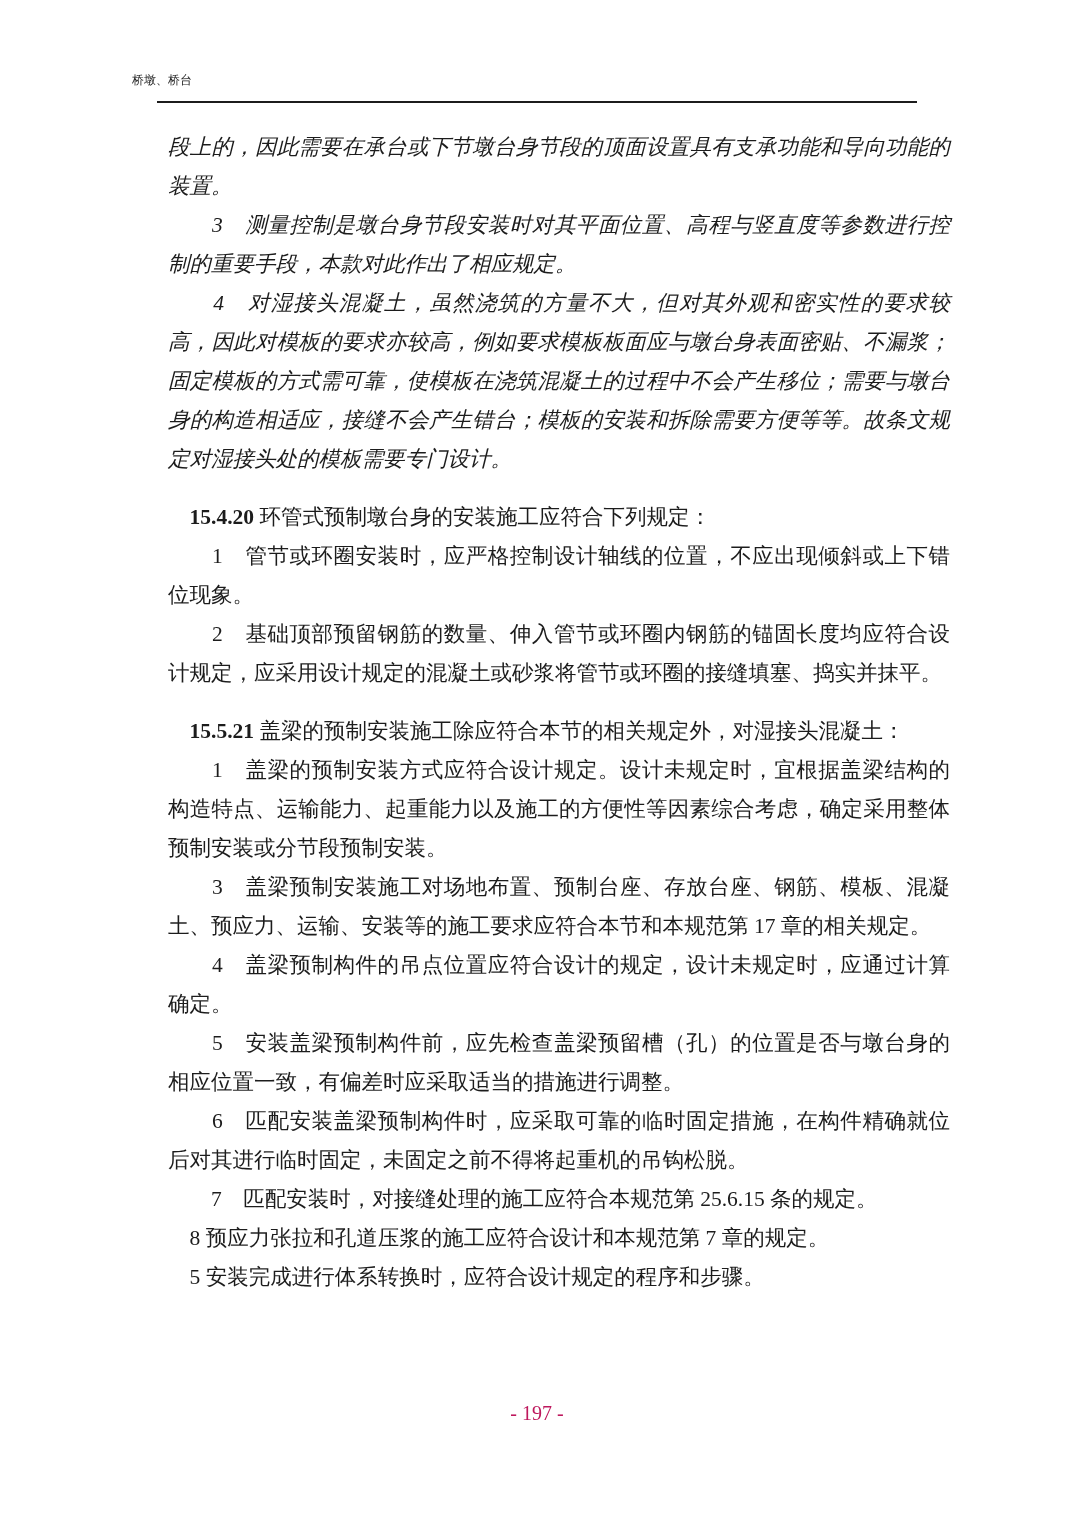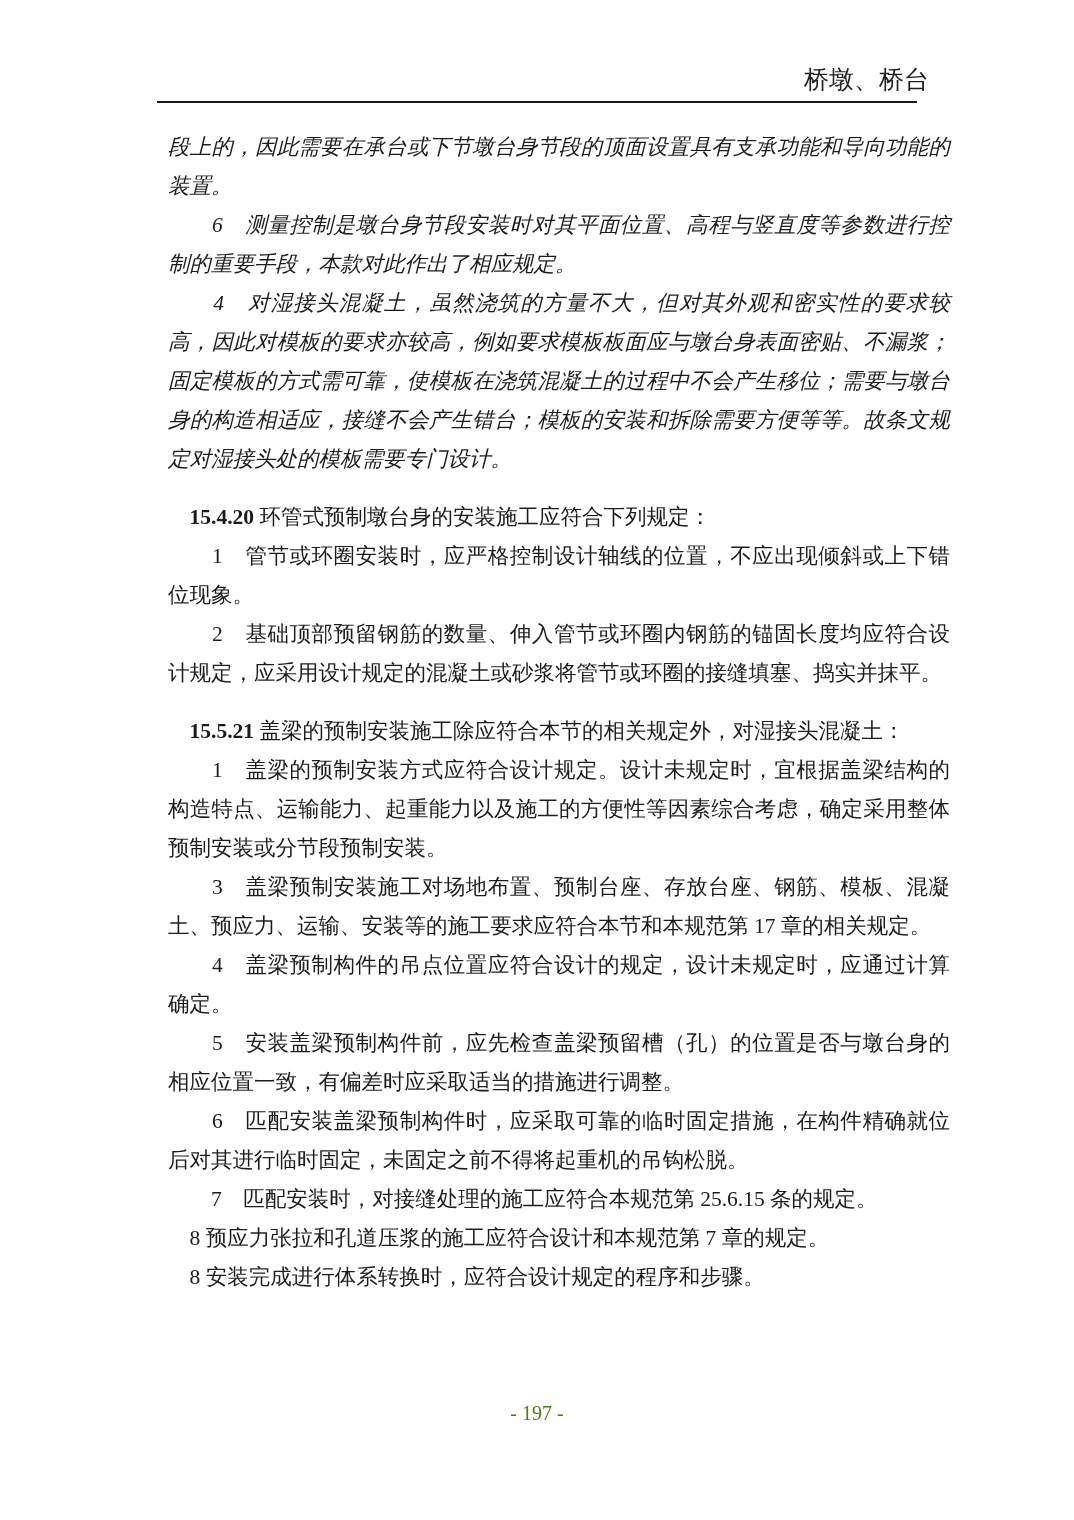--- a/index.html
+++ b/index.html
@@ -12,24 +12,23 @@
     width: 1074px;
     height: 1520px;
     background: #ffffff;
     font-family: "Liberation Serif", serif;
     color: #1c1c1c;
     overflow: hidden;
   }
   .running-header {
     position: absolute;
     top: 66px;
-    left: 162px;
+    left: 132px;
     width: 767px;
-    text-align: right;
-    font-size: 25px;
+    font-size: 12px;
     line-height: 28px;
     color: #222222;
   }
   .header-rule {
     position: absolute;
     top: 101px;
     left: 157px;
     width: 760px;
     height: 2px;
     background: #1c1c1c;
@@ -59,55 +58,55 @@
     font-style: normal;
   }
   .page-footer {
     position: absolute;
     top: 1400px;
     left: 0;
     width: 1074px;
     text-align: center;
     font-size: 20px;
     line-height: 26px;
-    color: #4d7c0f;
+    color: #be185d;
   }
 </style>
 </head>
 <body>
 
 <div class="page">
 
   <div class="running-header">桥墩、桥台</div>
 
   <div class="header-rule"></div>
 
   <div class="body-text">
 
     <section class="commentary">
       <p>段上的，因此需要在承台或下节墩台身节段的顶面设置具有支承功能和导向功能的装置。</p>
-      <p>　　6　测量控制是墩台身节段安装时对其平面位置、高程与竖直度等参数进行控制的重要手段，本款对此作出了相应规定。</p>
+      <p>　　3　测量控制是墩台身节段安装时对其平面位置、高程与竖直度等参数进行控制的重要手段，本款对此作出了相应规定。</p>
       <p>　　4　对湿接头混凝土，虽然浇筑的方量不大，但对其外观和密实性的要求较高，因此对模板的要求亦较高，例如要求模板板面应与墩台身表面密贴、不漏浆；固定模板的方式需可靠，使模板在浇筑混凝土的过程中不会产生移位；需要与墩台身的构造相适应，接缝不会产生错台；模板的安装和拆除需要方便等等。故条文规定对湿接头处的模板需要专门设计。</p>
     </section>
 
     <section class="norm-section">
       <p><span class="section-number">　15.4.20</span><span> 环管式预制墩台身的安装施工应符合下列规定：</span></p>
       <p>　　1　管节或环圈安装时，应严格控制设计轴线的位置，不应出现倾斜或上下错位现象。</p>
       <p>　　2　基础顶部预留钢筋的数量、伸入管节或环圈内钢筋的锚固长度均应符合设计规定，应采用设计规定的混凝土或砂浆将管节或环圈的接缝填塞、捣实并抹平。</p>
     </section>
 
     <section class="norm-section">
       <p><span class="section-number">　15.5.21</span><span> 盖梁的预制安装施工除应符合本节的相关规定外，对湿接头混凝土：</span></p>
       <p>　　1　盖梁的预制安装方式应符合设计规定。设计未规定时，宜根据盖梁结构的构造特点、运输能力、起重能力以及施工的方便性等因素综合考虑，确定采用整体预制安装或分节段预制安装。</p>
       <p>　　3　盖梁预制安装施工对场地布置、预制台座、存放台座、钢筋、模板、混凝土、预应力、运输、安装等的施工要求应符合本节和本规范第 17 章的相关规定。</p>
       <p>　　4　盖梁预制构件的吊点位置应符合设计的规定，设计未规定时，应通过计算确定。</p>
       <p>　　5　安装盖梁预制构件前，应先检查盖梁预留槽（孔）的位置是否与墩台身的相应位置一致，有偏差时应采取适当的措施进行调整。</p>
       <p>　　6　匹配安装盖梁预制构件时，应采取可靠的临时固定措施，在构件精确就位后对其进行临时固定，未固定之前不得将起重机的吊钩松脱。</p>
       <p>　　7　匹配安装时，对接缝处理的施工应符合本规范第 25.6.15 条的规定。</p>
       <p>　8 预应力张拉和孔道压浆的施工应符合设计和本规范第 7 章的规定。</p>
-      <p>　8 安装完成进行体系转换时，应符合设计规定的程序和步骤。</p>
+      <p>　5 安装完成进行体系转换时，应符合设计规定的程序和步骤。</p>
     </section>
 
   </div>
 
   <div class="page-footer">- 197 -</div>
 
 </div>
 
 </body></html>

